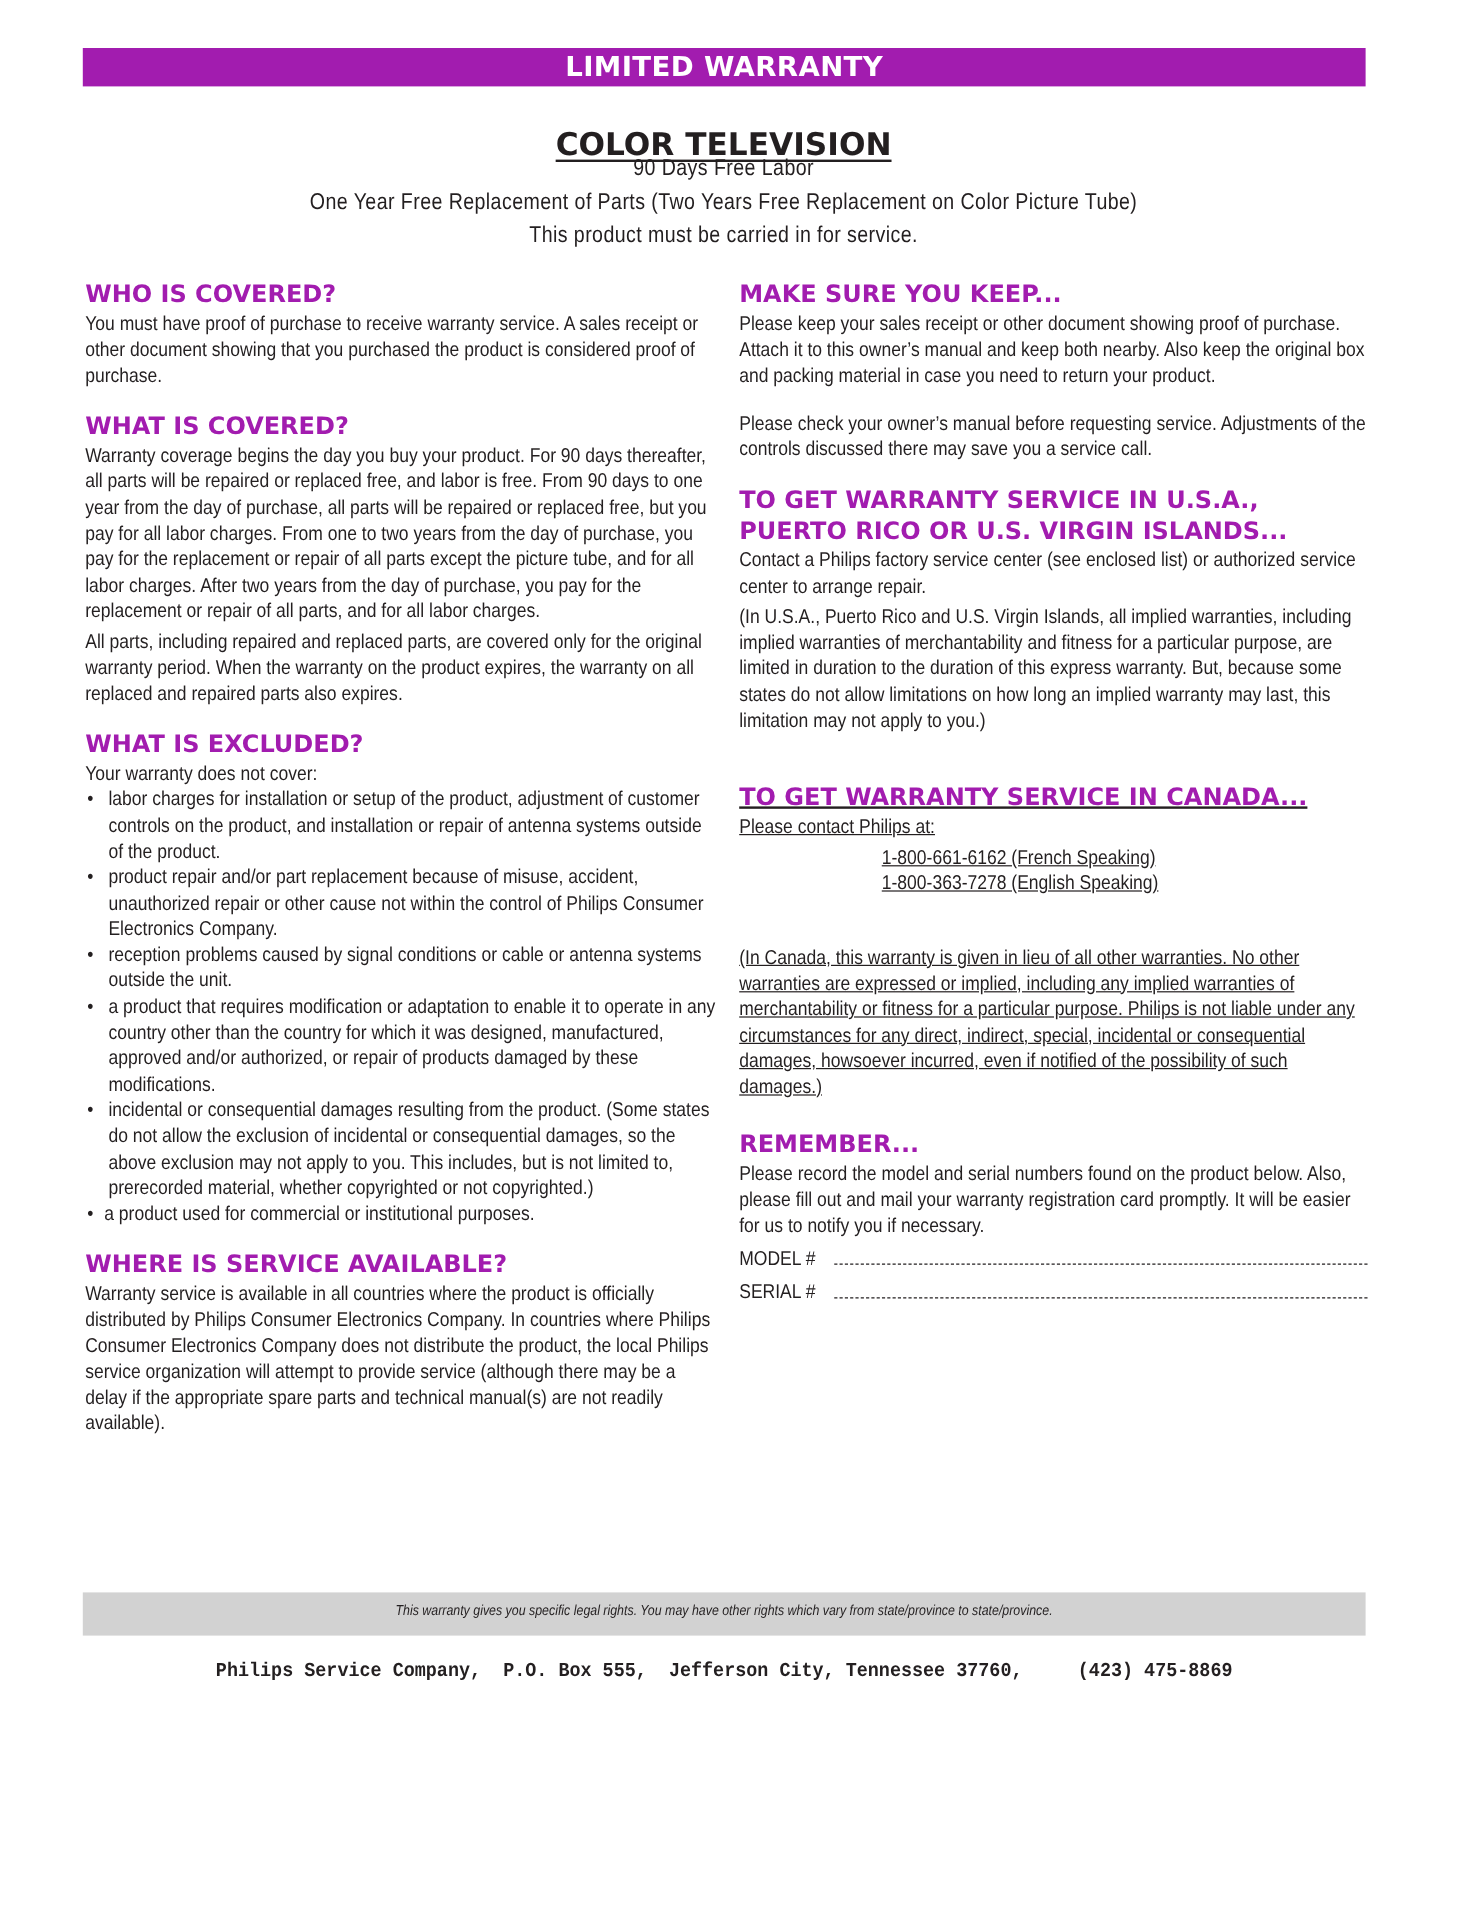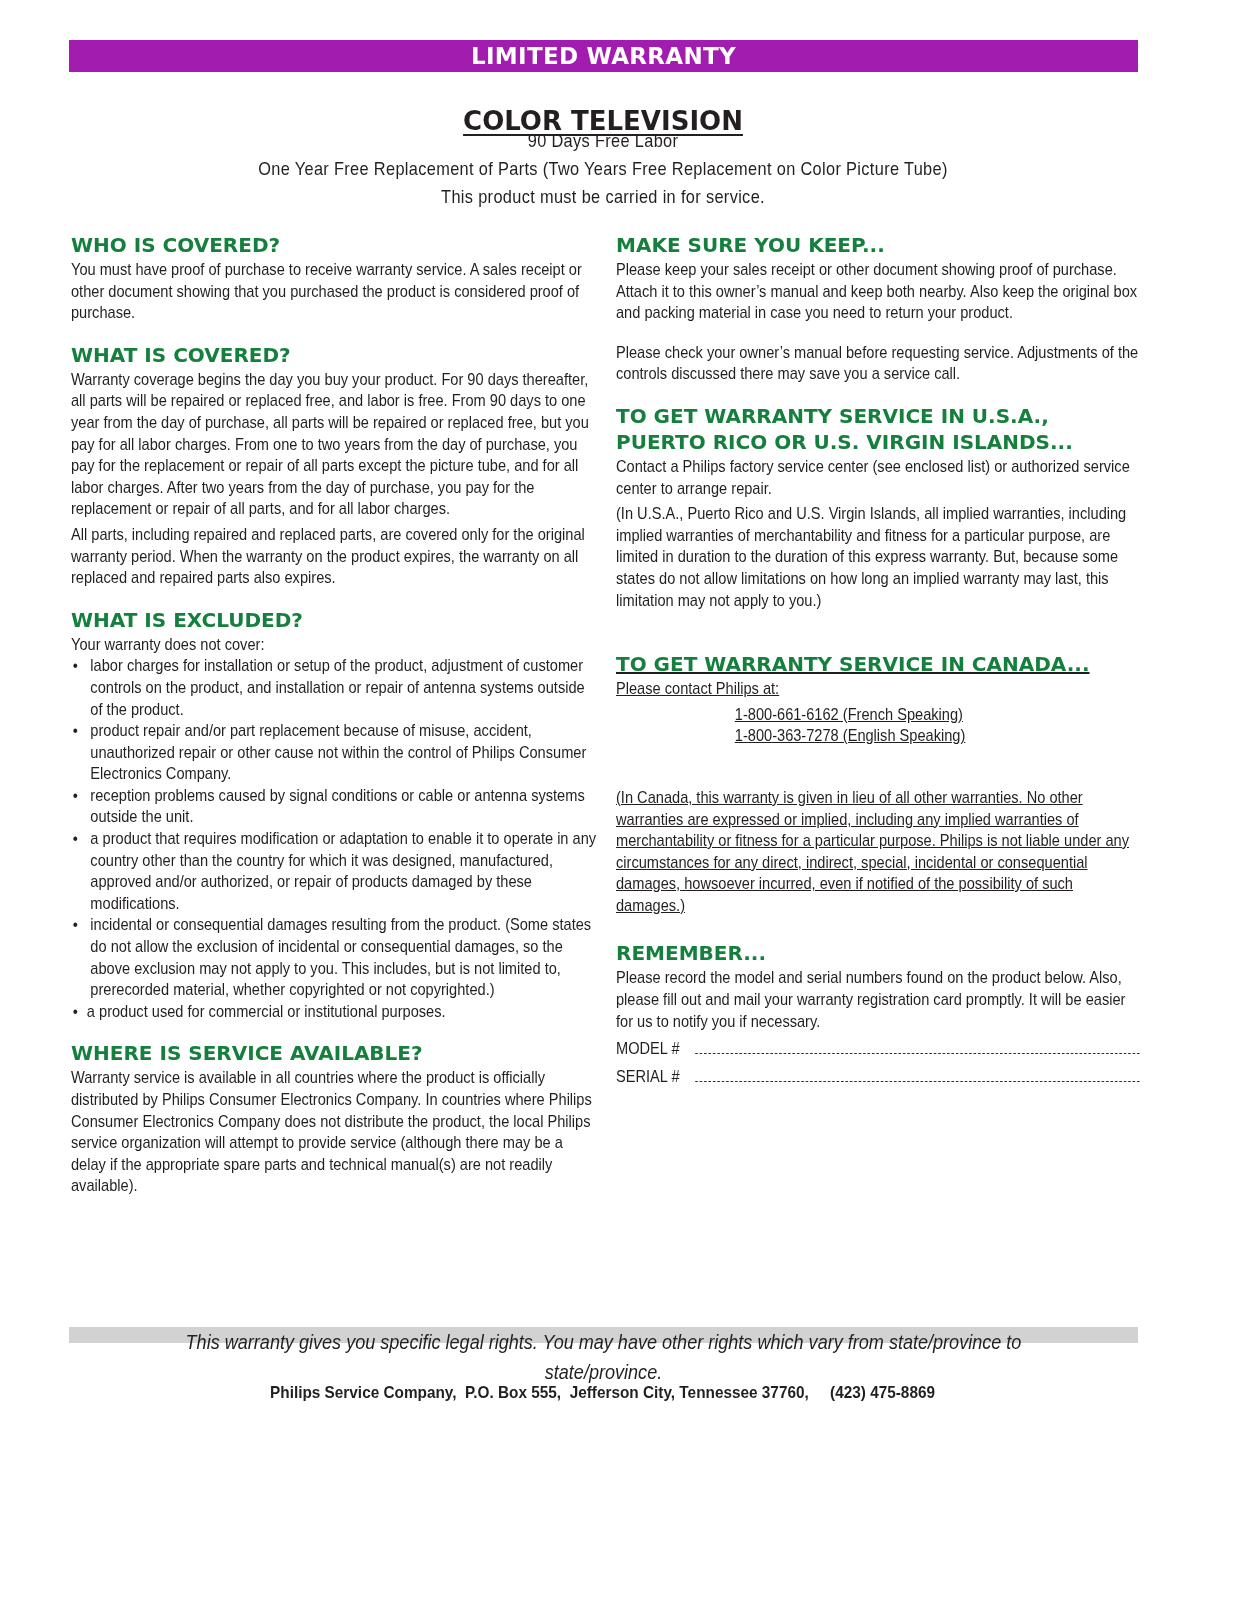--- a/index.html
+++ b/index.html
@@ -12,36 +12,36 @@
                      font-family: "DejaVu Sans", sans-serif; font-weight: bold; font-size: 26px;
                      text-decoration: underline; text-decoration-thickness: 2px; text-underline-offset: 4px; }
     .subtitle { position: absolute; left: 0; width: 1206px; text-align: center; font-size: 19px;
                 font-family: "Liberation Sans", sans-serif; transform: scaleX(0.86); transform-origin: 603px 0;
                 letter-spacing: 0.4px; }
     .col { position: absolute; top: 232px; width: 525px; }
     .col.left { left: 71px; }
     .col.right { left: 616px; }
     .section { margin-bottom: 18px; }
     .h { font-family: "DejaVu Sans", sans-serif; font-weight: bold; font-size: 20px; line-height: 26px;
-         margin: 0 0 1px 0; color: #15803d; }
+         margin: 0 0 1px 0; color: #a21caf; }
     .p { font-family: "Liberation Sans", sans-serif; font-size: 16.6px; line-height: 21.6px; margin: 0 0 4px 0;
          transform: scaleX(0.88); transform-origin: 0 0; width: 114%; }
     ul.bullets { list-style: none; margin: 0; padding: 0; }
     ul.bullets li { position: relative; padding-left: 22px; }
     ul.bullets li .dot { position: absolute; left: 2px; top: 0; }
     ul.bullets li.tight { padding-left: 18px; }
     .phones { margin: 4px 0 0 135px; }
     .field-row { display: flex; align-items: baseline; margin-top: 6px; }
     .field-label { width: 90px; }
     .field-line { flex: 1; border-bottom: 1.5px dashed #231f20; height: 14px; margin-right: 4px; }
-    .legal-bar { position: absolute; left: 69px; top: 1327px; width: 1069px; height: 16px; background: #d2d2d2;
-                 text-align: center; line-height: 30px; font-size: 21px; font-style: italic; }
+    .legal-bar { position: absolute; left: 69px; top: 1327px; width: 1069px; height: 36px; background: #d2d2d2;
+                 text-align: center; line-height: 30px; font-size: 12px; font-style: italic; }
     .legal-bar span { display: inline-block; transform: scaleX(0.86); }
     .address { position: absolute; left: 0; top: 1383px; width: 1206px; text-align: center;
-               font-family: Liberation Sans, sans-serif; font-weight: bold; font-size: 16.5px; }
+               font-family: Liberation Mono, monospace; font-weight: bold; font-size: 16.5px; }
     .address span { display: inline-block; transform: scaleX(0.93); white-space: pre; }
   </style>
 </head>
 <body>
 
 <div class="banner">LIMITED WARRANTY</div>
 <div class="product-title">COLOR TELEVISION</div>
 <div class="subtitle" style="top:130px;">90 Days Free Labor</div>
 <div class="subtitle" style="top:158px;">One Year Free Replacement of Parts (Two Years Free Replacement on Color Picture Tube)</div>
 <div class="subtitle" style="top:186px;">This product must be carried in for service.</div>

